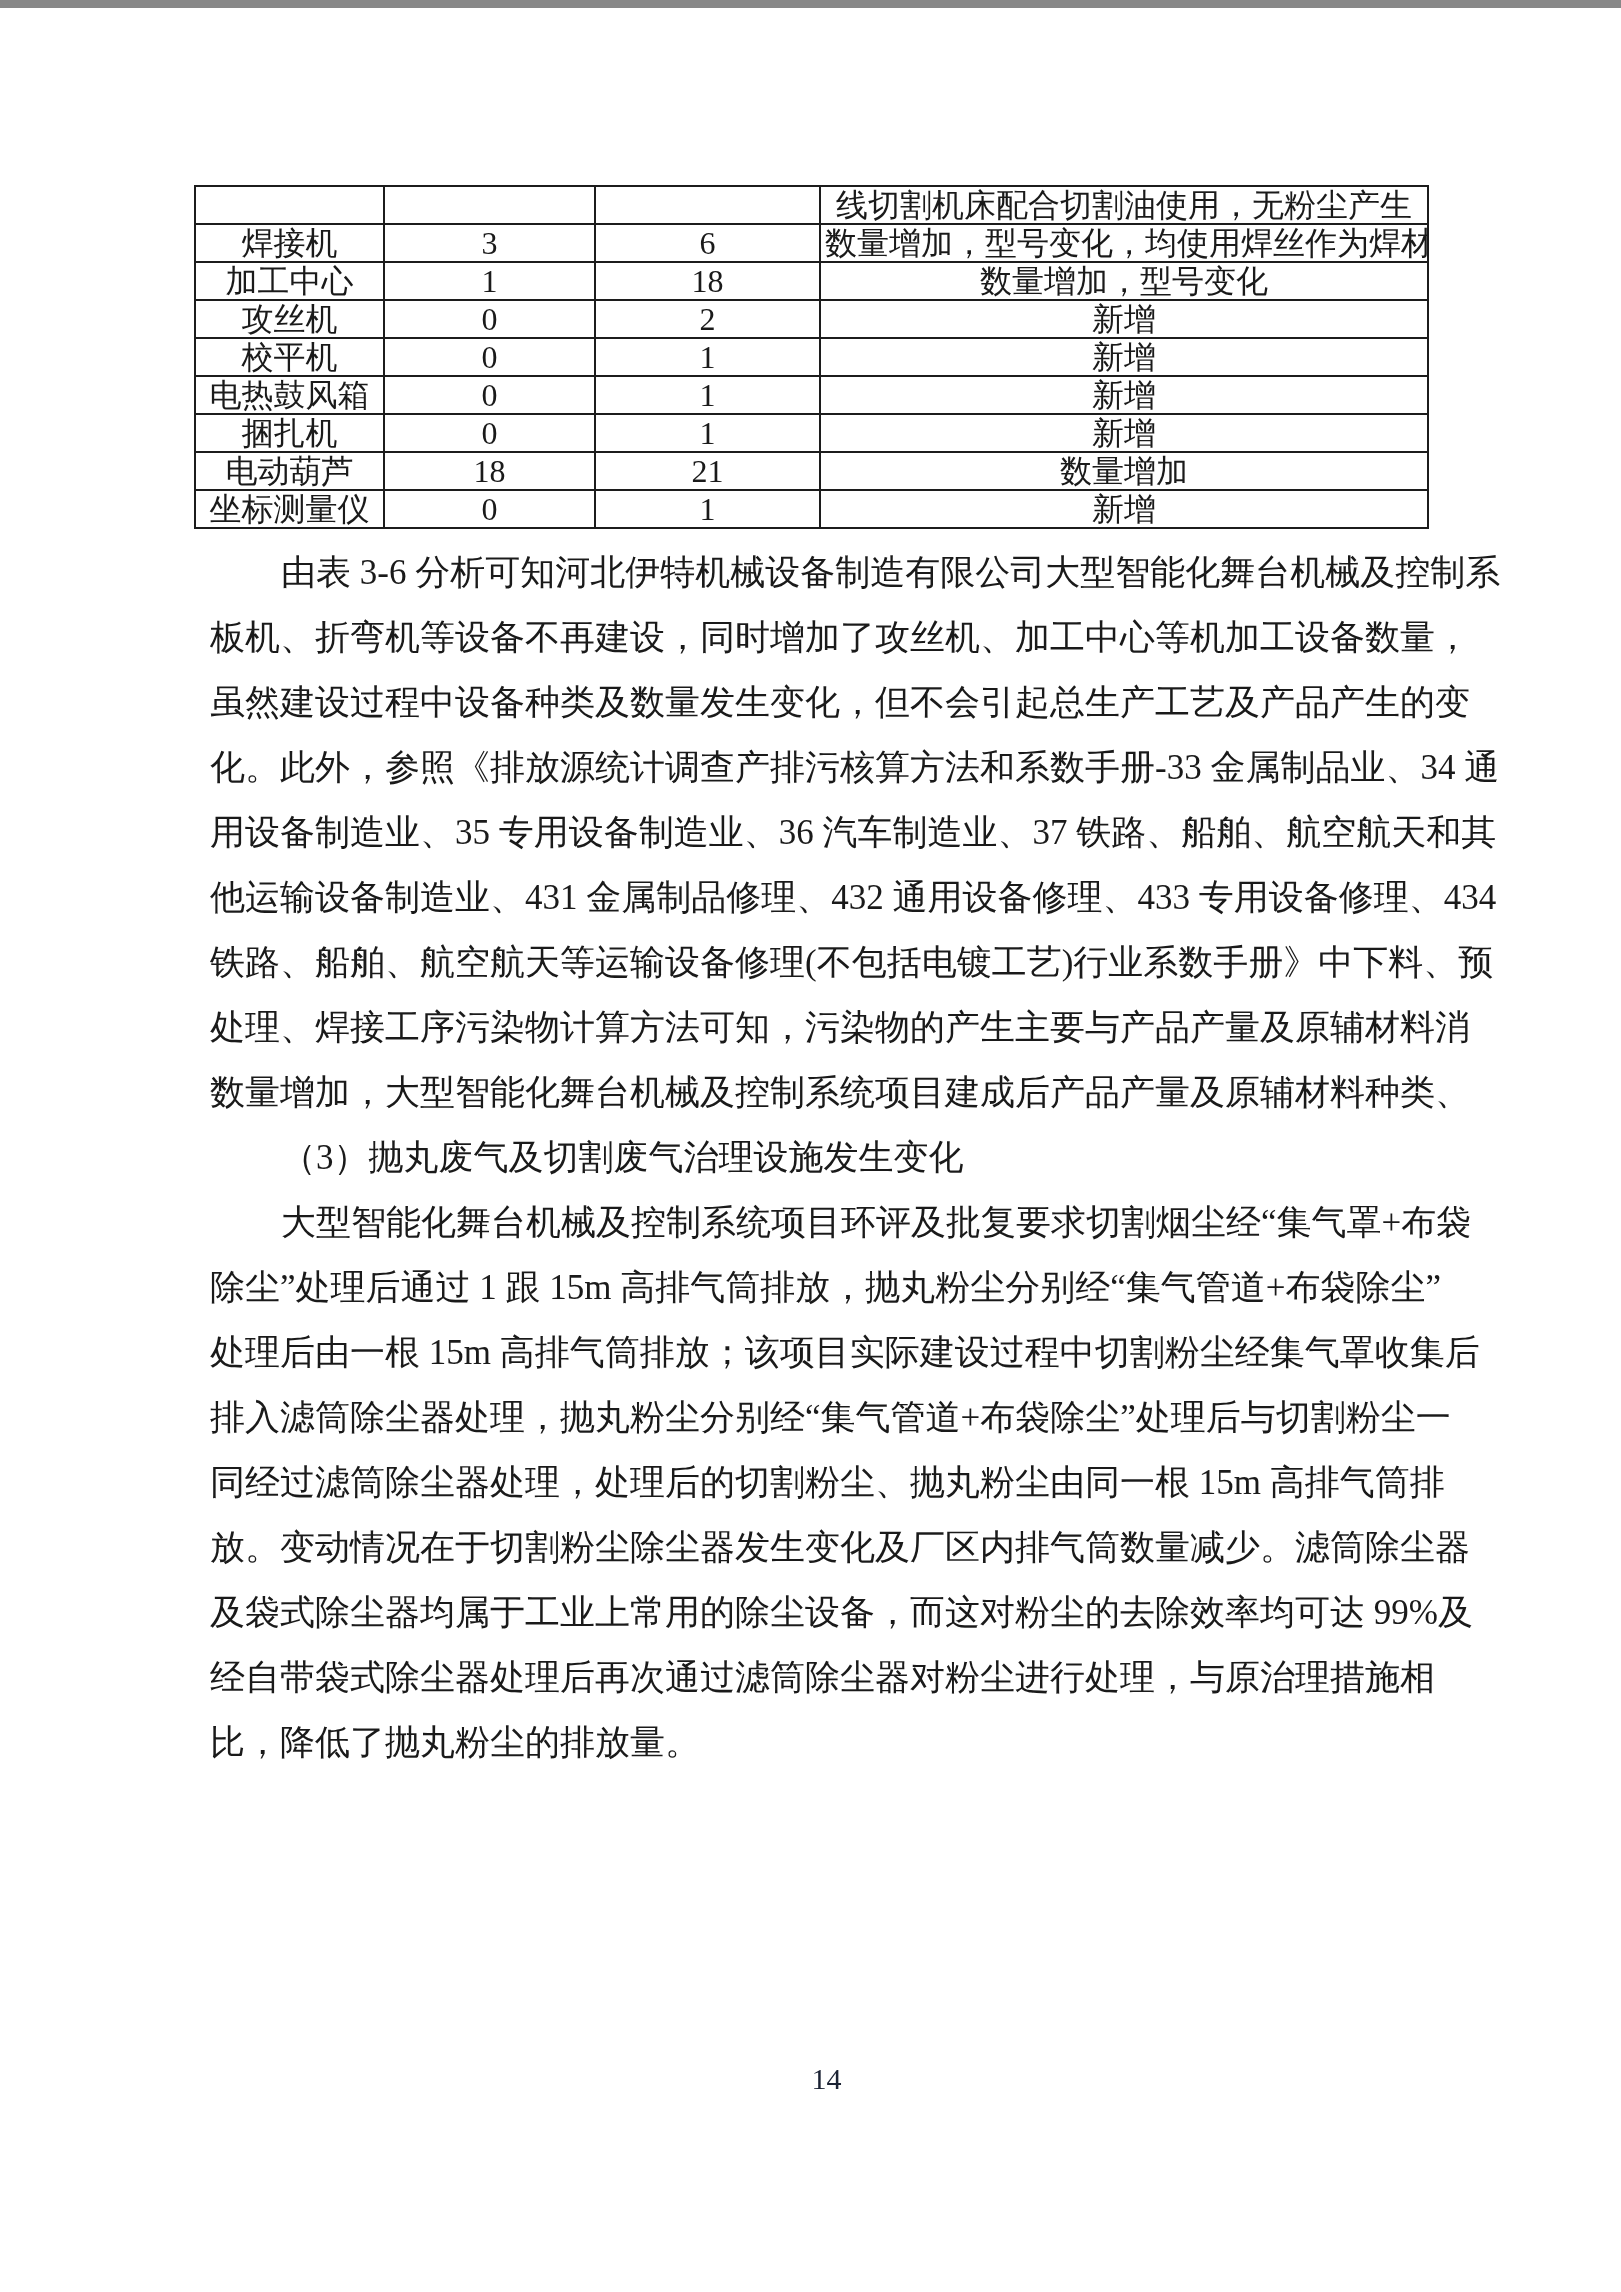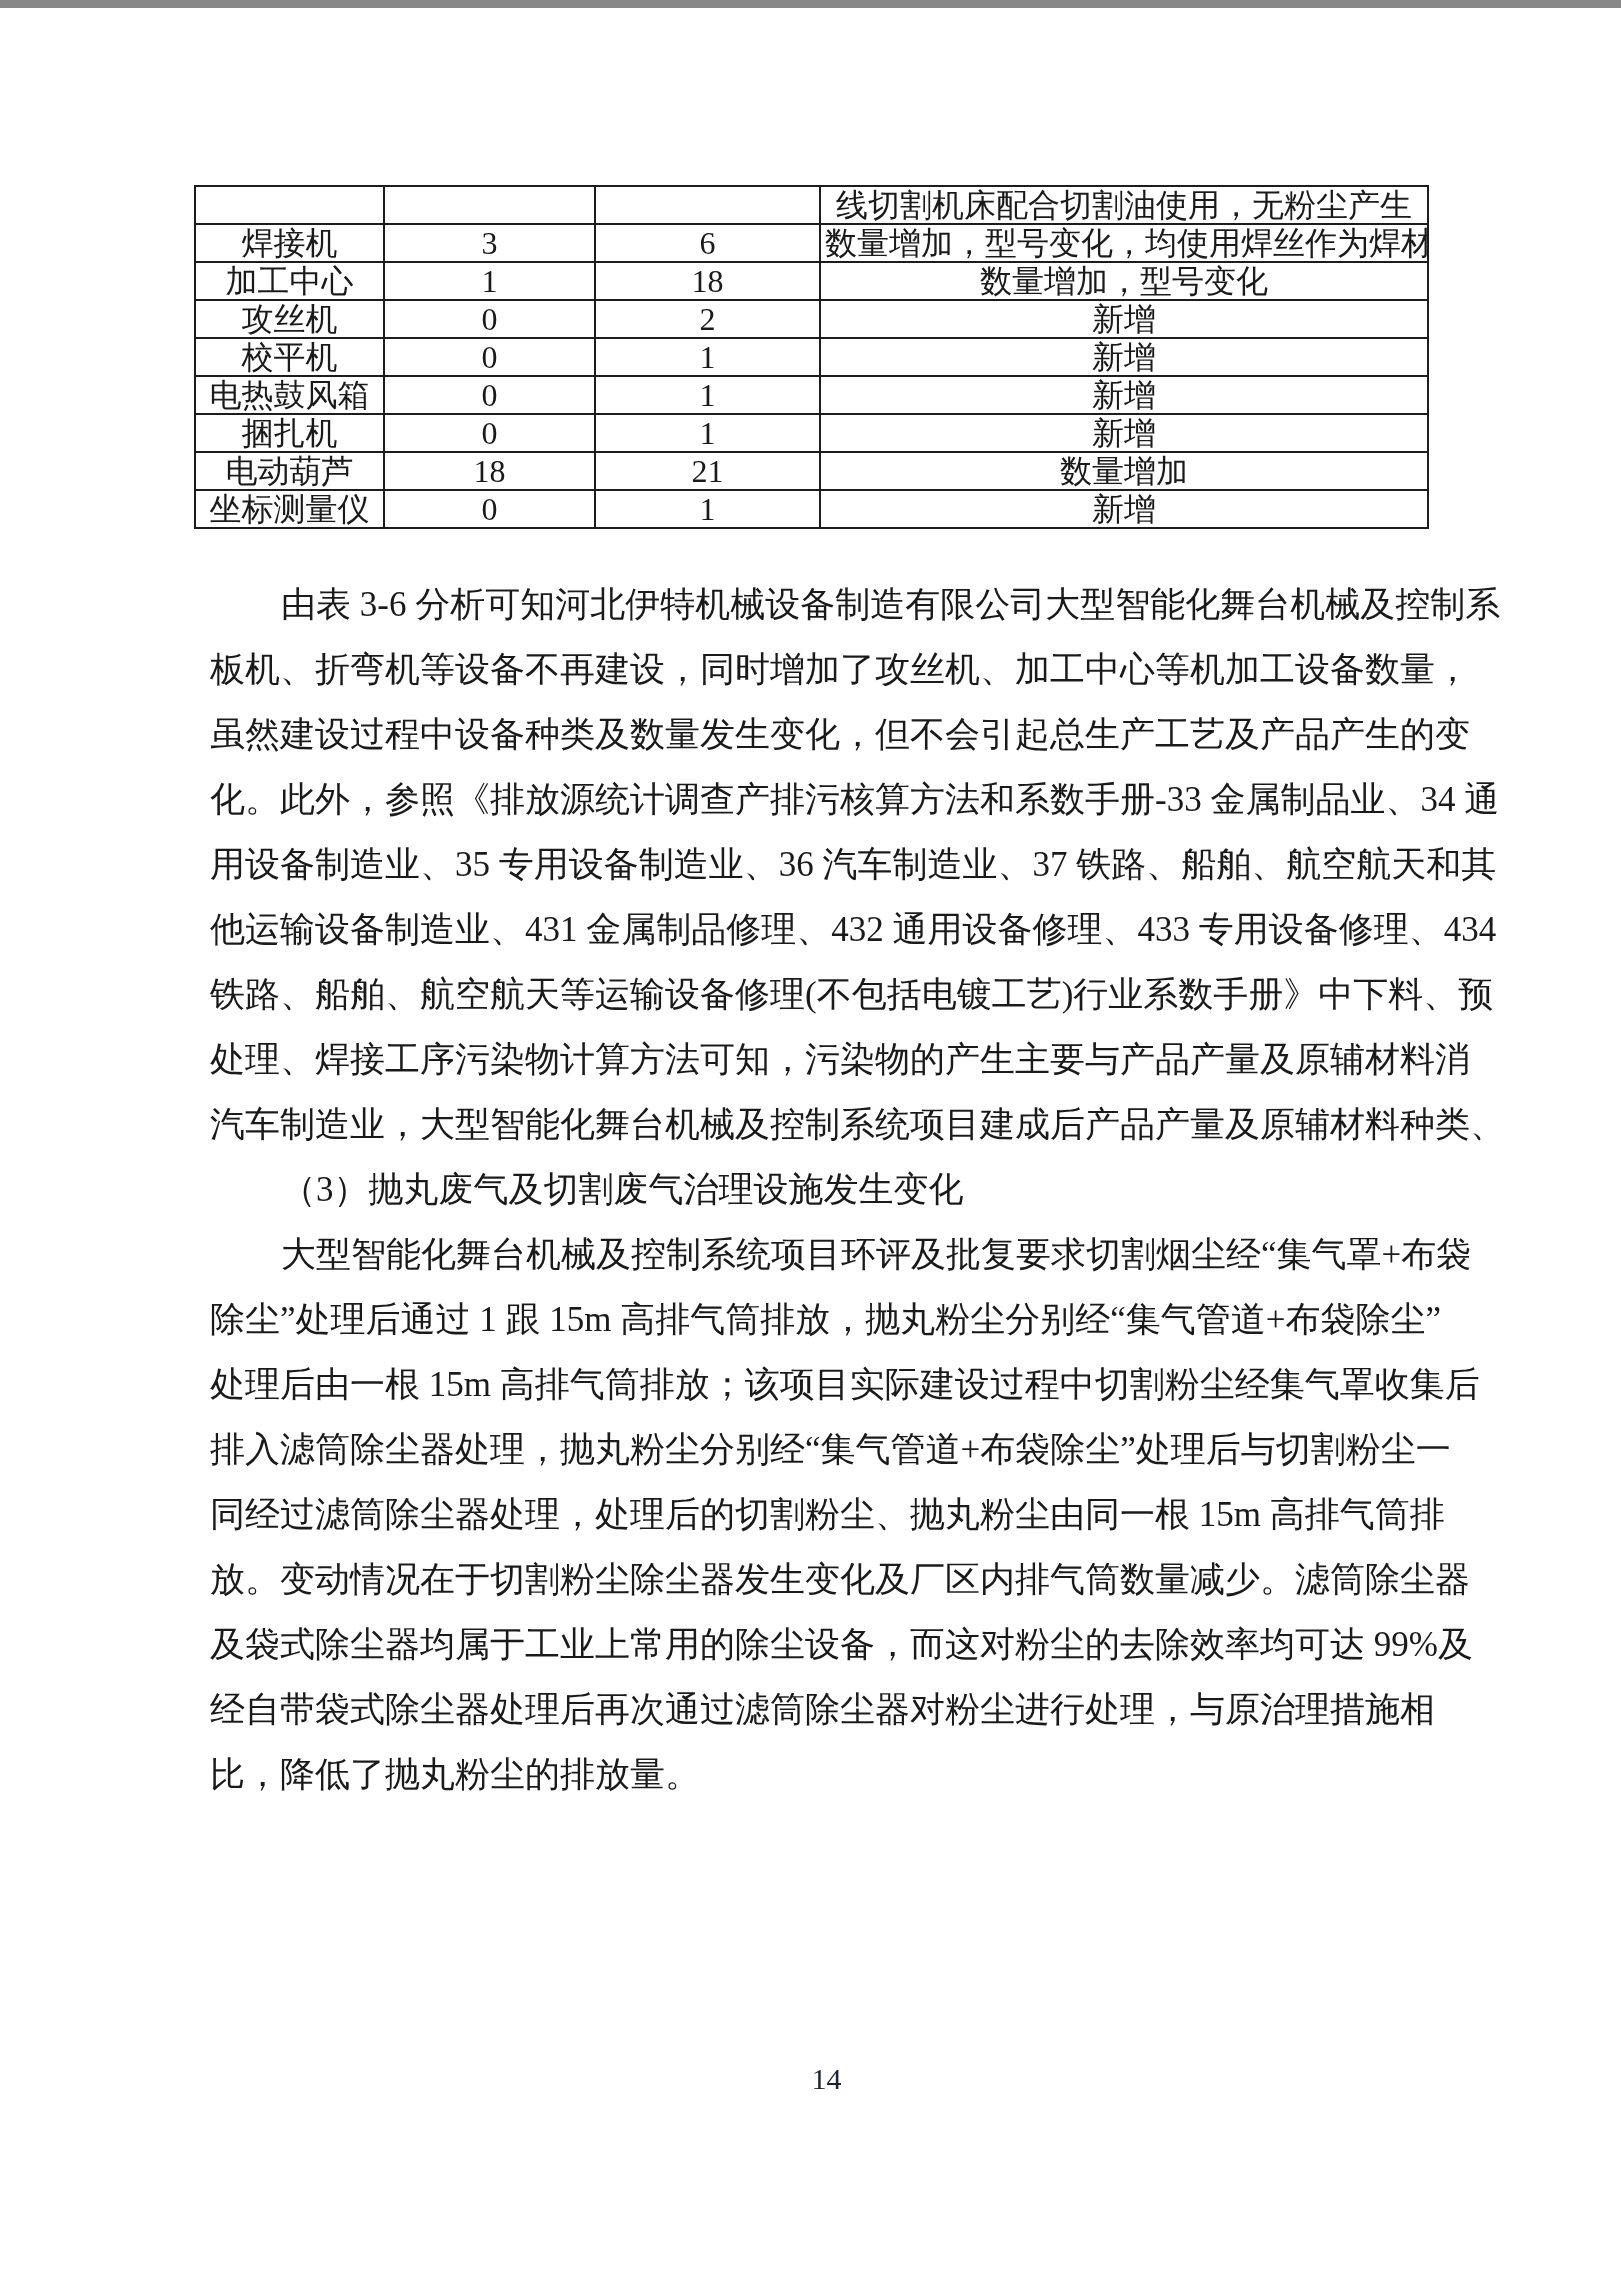--- a/index.html
+++ b/index.html
@@ -26,21 +26,21 @@
     text-align:center;
     vertical-align:middle;
     font-size:32px;
     line-height:35px;
     white-space:nowrap;
     overflow:hidden;
   }
   
   .body-text {
     position:absolute;
-    left:210px; top:564px;
+    left:210px; top:532px;
     width:1215px;
     font-size:35px;
     line-height:65px;
   }
   .ln {
     text-align:justify;
     text-align-last:justify;
     text-justify:inter-ideograph;
     white-space:nowrap;
   }
@@ -131,21 +131,21 @@
   <div class="body-text">
     <div>
       <div class="ln first">由表 3-6 分析可知河北伊特机械设备制造有限公司大型智能化舞台机械及控制系</div>
       <div class="ln">板机、折弯机等设备不再建设，同时增加了攻丝机、加工中心等机加工设备数量，</div>
       <div class="ln">虽然建设过程中设备种类及数量发生变化，但不会引起总生产工艺及产品产生的变</div>
       <div class="ln">化。此外，参照《排放源统计调查产排污核算方法和系数手册-33 金属制品业、34 通</div>
       <div class="ln">用设备制造业、35 专用设备制造业、36 汽车制造业、37 铁路、船舶、航空航天和其</div>
       <div class="ln">他运输设备制造业、431 金属制品修理、432 通用设备修理、433 专用设备修理、434</div>
       <div class="ln">铁路、船舶、航空航天等运输设备修理(不包括电镀工艺)行业系数手册》中下料、预</div>
       <div class="ln">处理、焊接工序污染物计算方法可知，污染物的产生主要与产品产量及原辅材料消</div>
-      <div class="ln">汽车制造业，大型智能化舞台机械及控制系统项目建成后产品产量及原辅材料种类、</div>
+      <div class="ln">数量增加，大型智能化舞台机械及控制系统项目建成后产品产量及原辅材料种类、</div>
     </div>
     <div>
       <div class="ln first last">（3）抛丸废气及切割废气治理设施发生变化</div>
     </div>
     <div>
       <div class="ln first">大型智能化舞台机械及控制系统项目环评及批复要求切割烟尘经“集气罩+布袋</div>
       <div class="ln">除尘”处理后通过 1 跟 15m 高排气筒排放，抛丸粉尘分别经“集气管道+布袋除尘”</div>
       <div class="ln">处理后由一根 15m 高排气筒排放；该项目实际建设过程中切割粉尘经集气罩收集后</div>
       <div class="ln">排入滤筒除尘器处理，抛丸粉尘分别经“集气管道+布袋除尘”处理后与切割粉尘一</div>
       <div class="ln">同经过滤筒除尘器处理，处理后的切割粉尘、抛丸粉尘由同一根 15m 高排气筒排</div>

